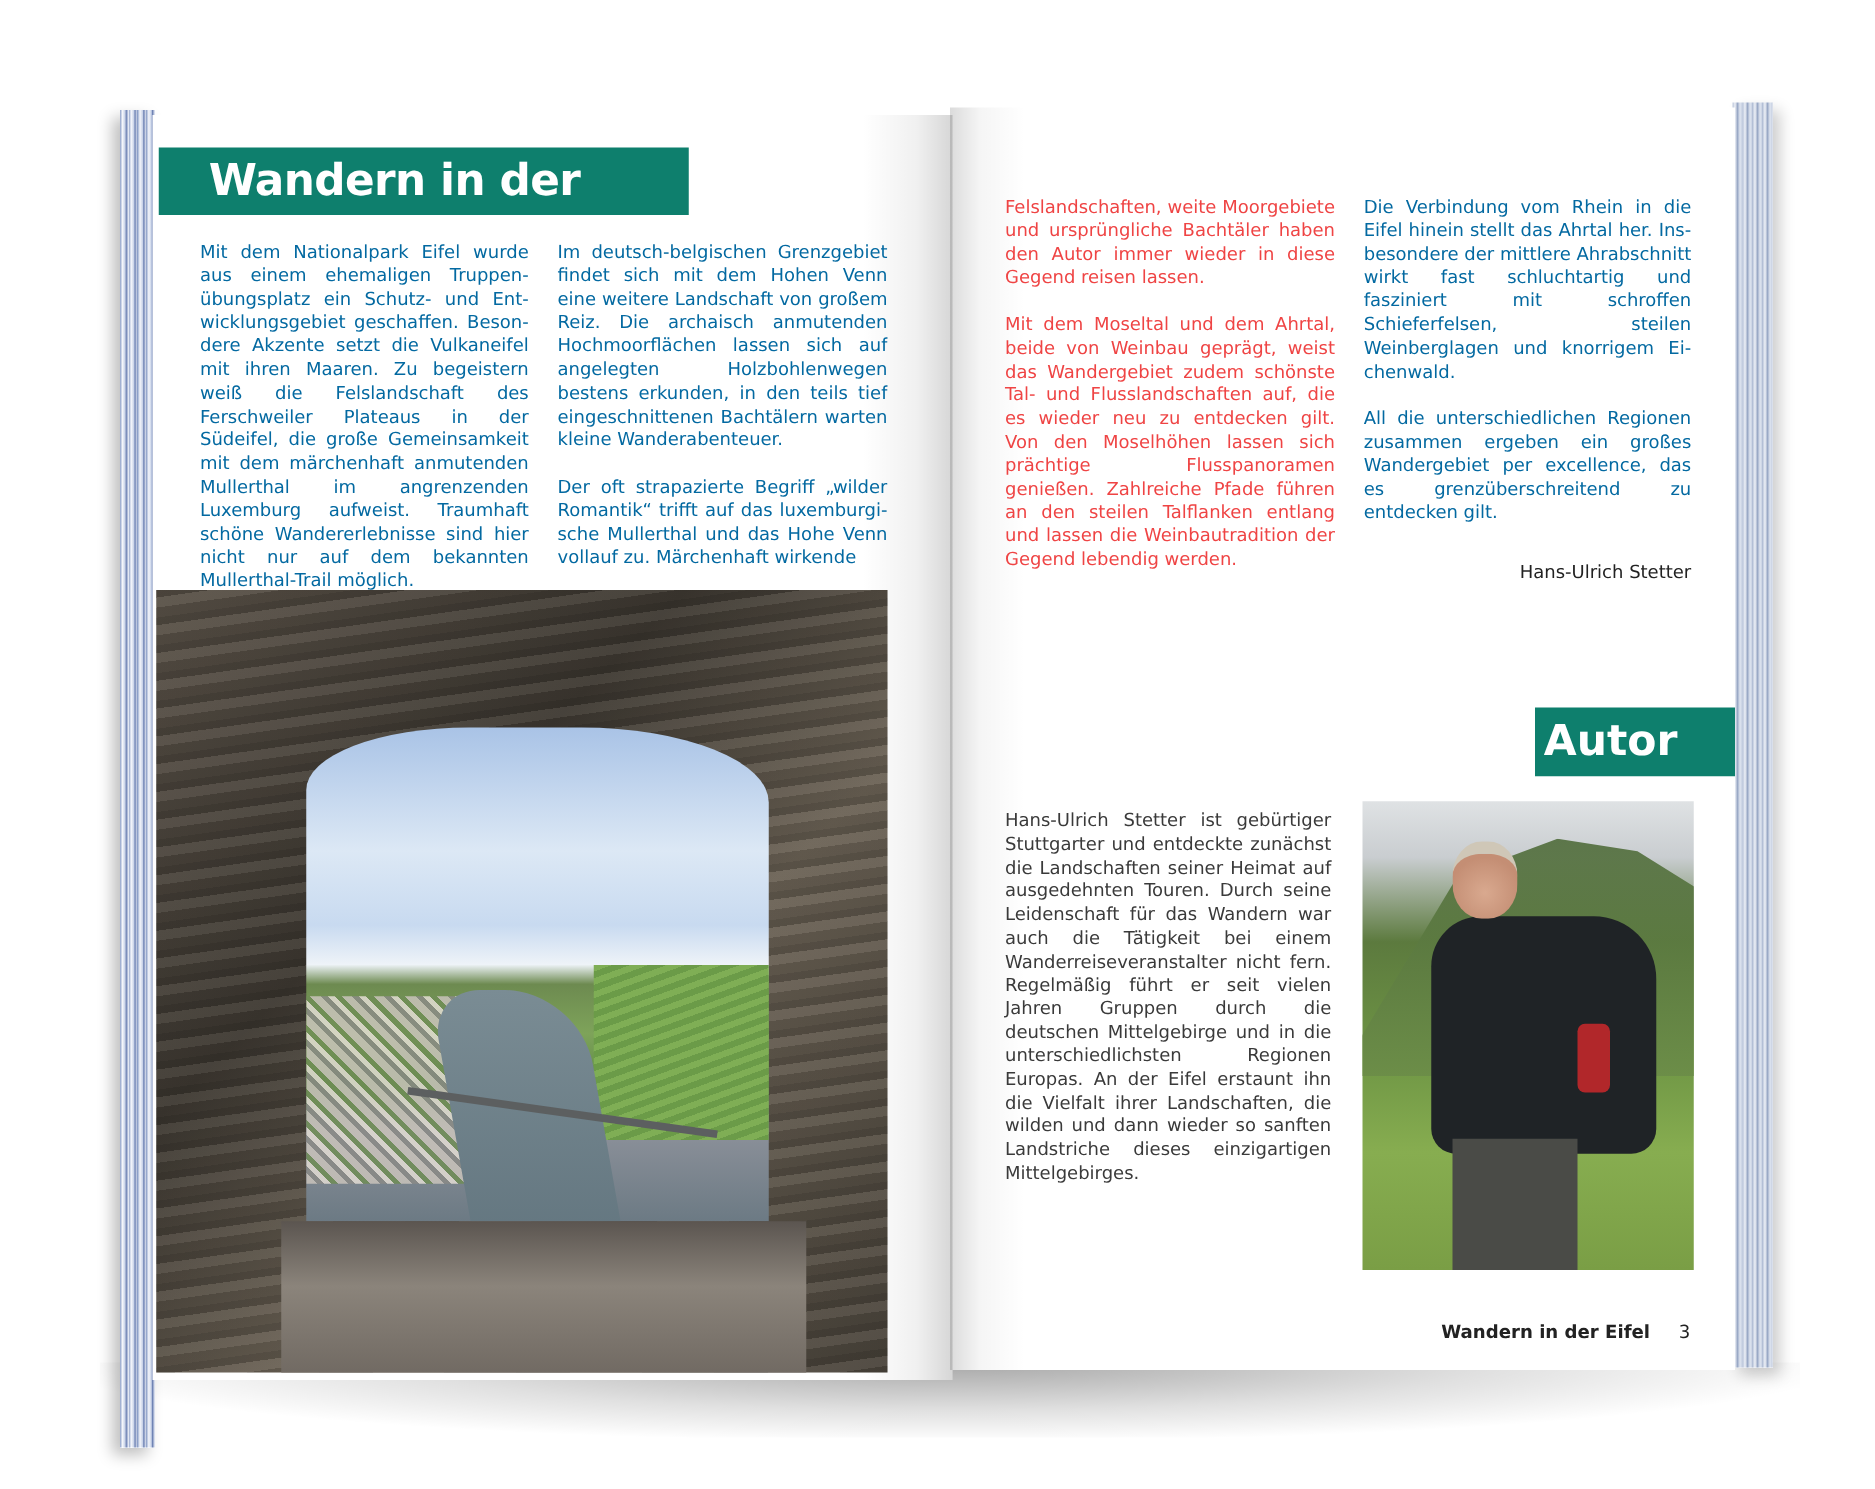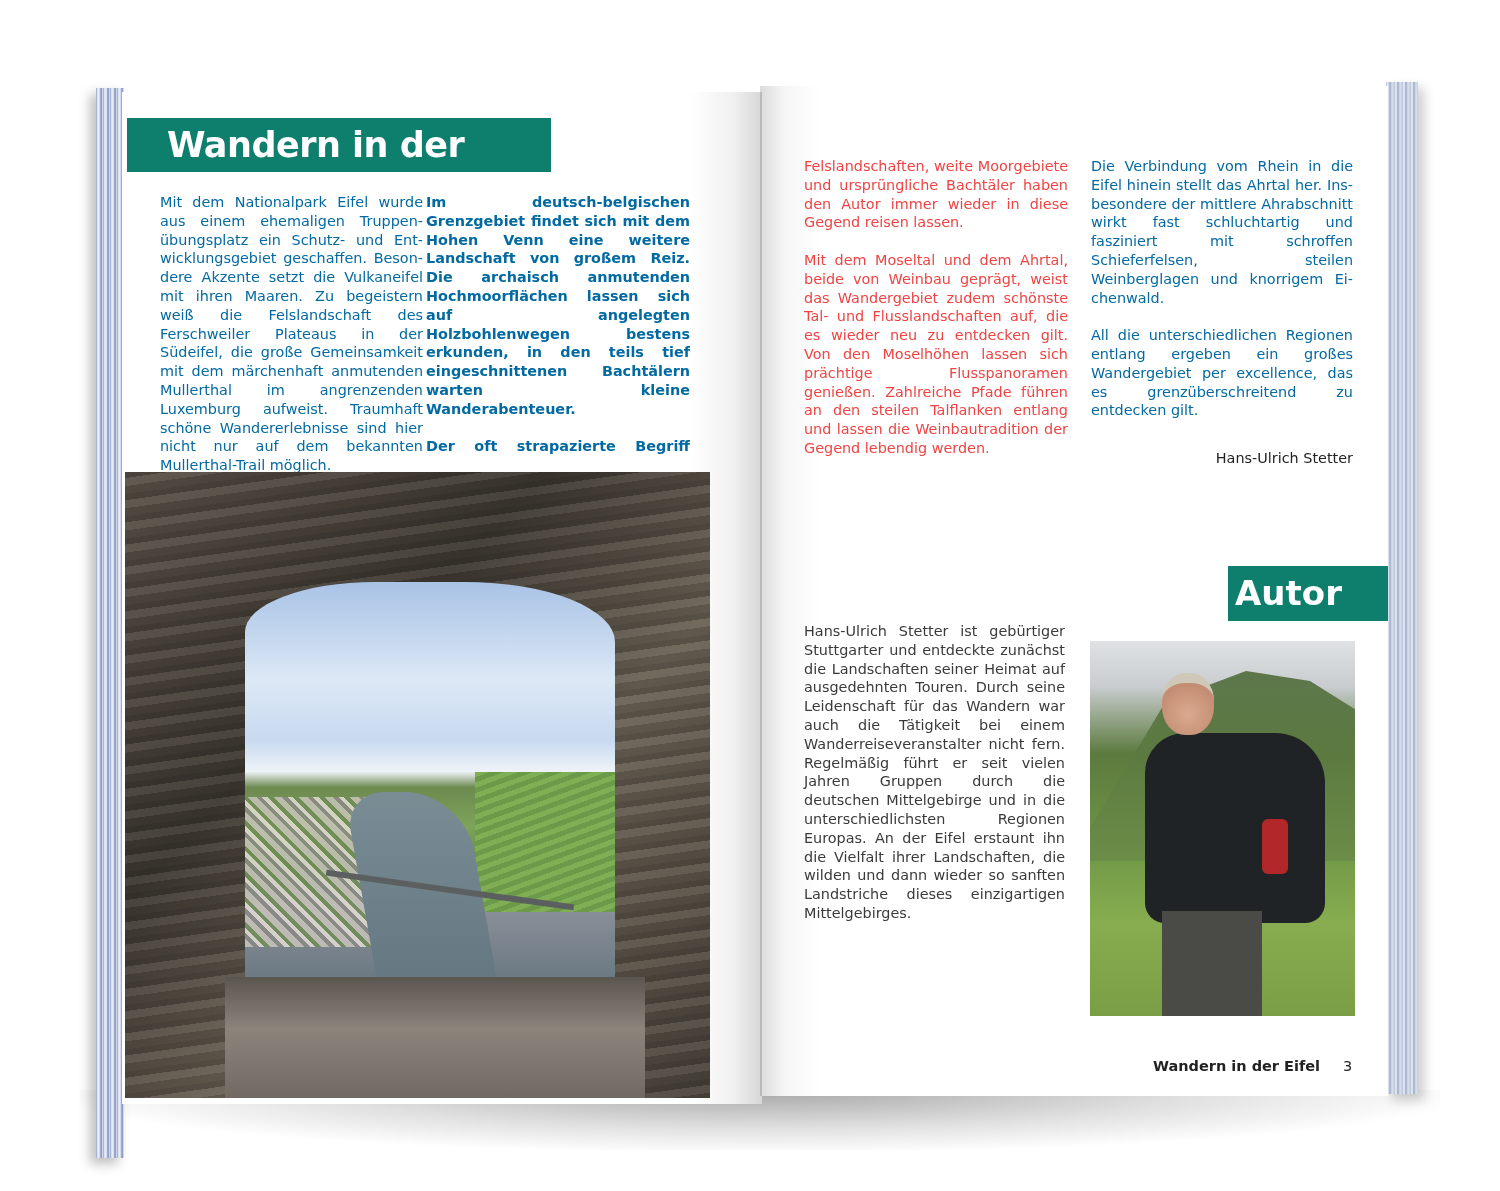--- a/index.html
+++ b/index.html
@@ -41,24 +41,24 @@
   }
   .heading-main { left: 127px; top: 118px; width: 424px; height: 54px; font-size: 35px; line-height: 54px; padding-left: 40px; letter-spacing: -0.5px; }
   .heading-autor { left: 1228px; top: 566px; width: 160px; height: 55px; font-size: 34px; line-height: 55px; padding-left: 7px; }
 
   .col {
     position: absolute; font-size: 14.4px; line-height: 18.8px; color: #0369a1;
     text-align: justify; hyphens: manual; font-family: "DejaVu Sans", sans-serif;
   }
   .col p { margin-bottom: 18.8px; }
   .col-l1 { left: 160px; top: 193px; width: 263px; }
-  .col-l2 { left: 426px; top: 193px; width: 264px; height: 266px; overflow: hidden; font-weight: bold; }
+  .col-l2 { left: 446px; top: 193px; width: 264px; height: 266px; overflow: hidden; }
   .col-r1 { left: 804px; top: 157px; width: 264px; color: #ef4444; }
   .col-r2 { left: 1091px; top: 157px; width: 262px; }
-  .col-r3 { left: 804px; top: 622px; width: 261px; color: #3a3a3a; }
+  .col-r3 { left: 804px; top: 648px; width: 261px; color: #3a3a3a; }
   .signature { position: absolute; left: 1091px; top: 438px; width: 262px; text-align: right; font-size: 14.4px; color: #222; font-family: "DejaVu Sans", sans-serif; margin-top: 12px; }
 
   .footer-title { position: absolute; left: 1153px; top: 1058px; font-size: 14.5px; font-weight: bold; color: #222; font-family: "DejaVu Sans", sans-serif; }
   .footer-page { position: absolute; left: 1343px; top: 1058px; font-size: 14.5px; color: #222; font-family: "DejaVu Sans", sans-serif; }
 
   
   .photo-arch {
     position: absolute; left: 125px; top: 472px; width: 585px; height: 626px; overflow: hidden;
     background:
       repeating-linear-gradient(172deg, rgba(0,0,0,0.18) 0 6px, rgba(255,255,255,0.05) 6px 14px, rgba(0,0,0,0.1) 14px 22px),
@@ -155,21 +155,21 @@
   <div class="sill"></div>
 </div>
 
 <div class="col col-r1">
   <p>Felslandschaften, weite Moorgebiete und ursprüngliche Bachtäler haben den Autor immer wieder in diese Ge­gend reisen lassen.</p>
   <p>Mit dem Moseltal und dem Ahrtal, beide von Weinbau geprägt, weist das Wandergebiet zudem schönste Tal- und Flusslandschaften auf, die es wieder neu zu entdecken gilt. Von den Moselhöhen lassen sich prächti­ge Flusspanoramen genießen. Zahl­reiche Pfade führen an den steilen Talflanken entlang und lassen die Weinbautradition der Gegend leben­dig werden.</p>
 </div>
 
 <div class="col col-r2">
   <p>Die Verbindung vom Rhein in die Eifel hinein stellt das Ahrtal her. Ins­besondere der mittlere Ahrabschnitt wirkt fast schluchtartig und fasziniert mit schroffen Schieferfelsen, steilen Weinberglagen und knorrigem Ei­chenwald.</p>
-  <p>All die unterschiedlichen Regio­nen entlang ergeben ein großes Wandergebiet per excellence, das es grenzüberschreitend zu entdecken gilt.</p>
+  <p>All die unterschiedlichen Regio­nen zusammen ergeben ein großes Wandergebiet per excellence, das es grenzüberschreitend zu entdecken gilt.</p>
 </div>
 
 <div class="signature">Hans-Ulrich Stetter</div>
 
 <div class="heading-bar heading-autor">Autor</div>
 
 <div class="col col-r3">
   <p>Hans-Ulrich Stetter ist gebürtiger Stuttgarter und entdeckte zunächst die Landschaften seiner Heimat auf ausgedehnten Touren. Durch seine Leidenschaft für das Wandern war auch die Tätigkeit bei einem Wander­reiseveranstalter nicht fern. Regelmä­ßig führt er seit vielen Jahren Gruppen durch die deutschen Mittelgebirge und in die unterschiedlichsten Regionen Europas. An der Eifel erstaunt ihn die Vielfalt ihrer Landschaften, die wilden und dann wieder so sanften Landstri­che dieses einzigartigen Mittelgebir­ges.</p>
 </div>
 

